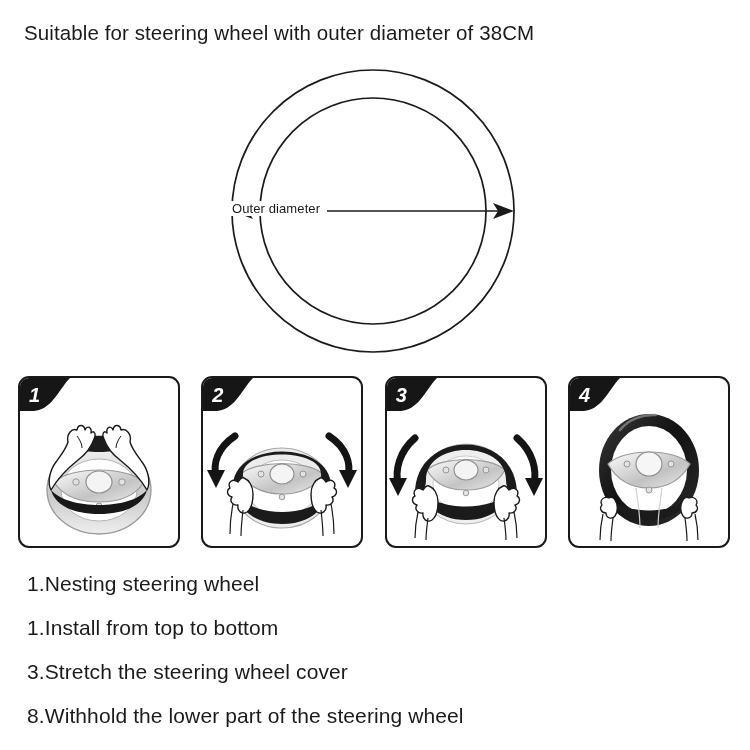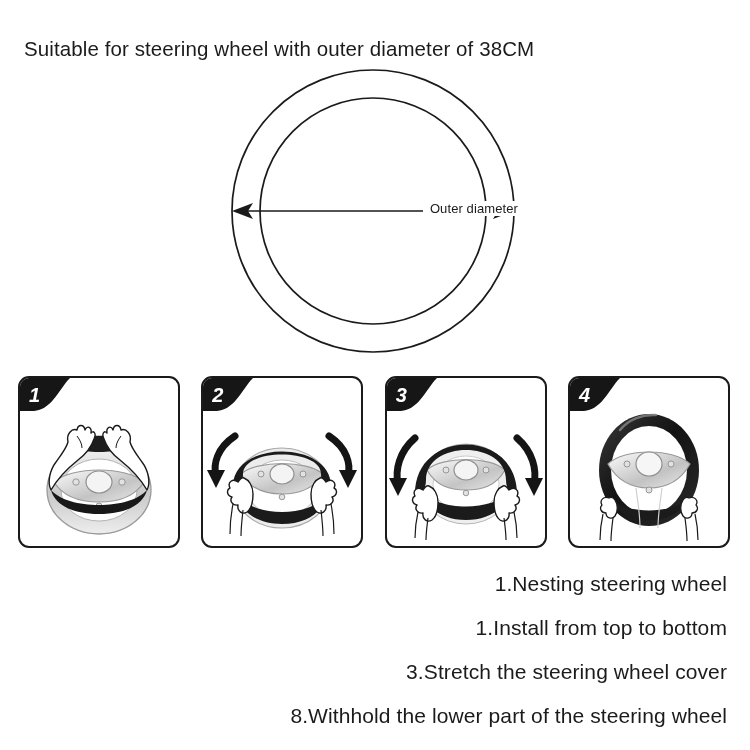--- a/index.html
+++ b/index.html
@@ -22,39 +22,38 @@
 
   
   .title {
     position: absolute;
     left: 24px;
     top: 21px;
     font-size: 20.5px;
     letter-spacing: 0.1px;
     color: #1b1b1b;
     white-space: nowrap;
-    margin-top: 16px;
   }
 
   
   .diagram {
     position: absolute;
     left: 225px;
     top: 58px;
     width: 300px;
     height: 305px;
   }
   .diagram svg { display: block; }
 
   .diam-label {
     position: absolute;
     left: 0;
     top: 143px;
     width: 300px;
-    text-align: right;
+    text-align: left;
     font-size: 13px;
     color: #1b1b1b;
     letter-spacing: 0.1px;
   }
   .diam-label span {
     background: #ffffff;
     padding: 0 7px;
   }
 
   
@@ -106,21 +105,20 @@
     height: 100%;
   }
   .panel-art svg { display: block; }
 
   
   .instructions {
     position: absolute;
     left: 27px;
     top: 562px;
     width: 700px;
-    text-align: right;
   }
   .instr-line {
     font-size: 21px;
     line-height: 44px;
     color: #1b1b1b;
     white-space: nowrap;
     letter-spacing: 0.1px;
   }
 </style>
 </head>

